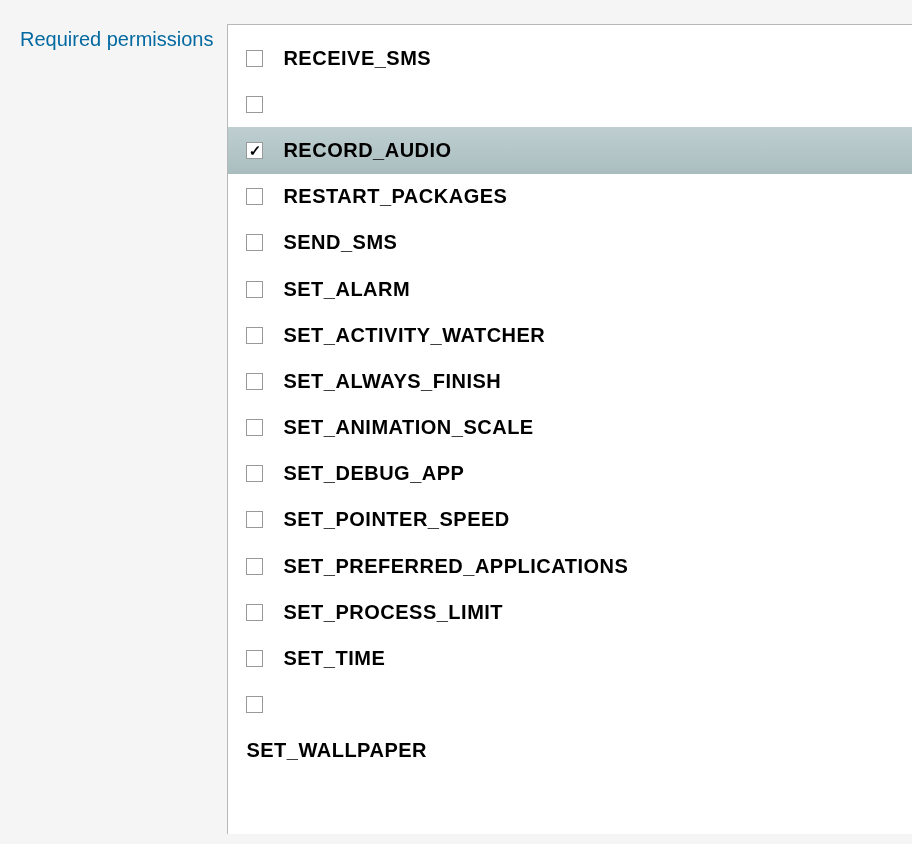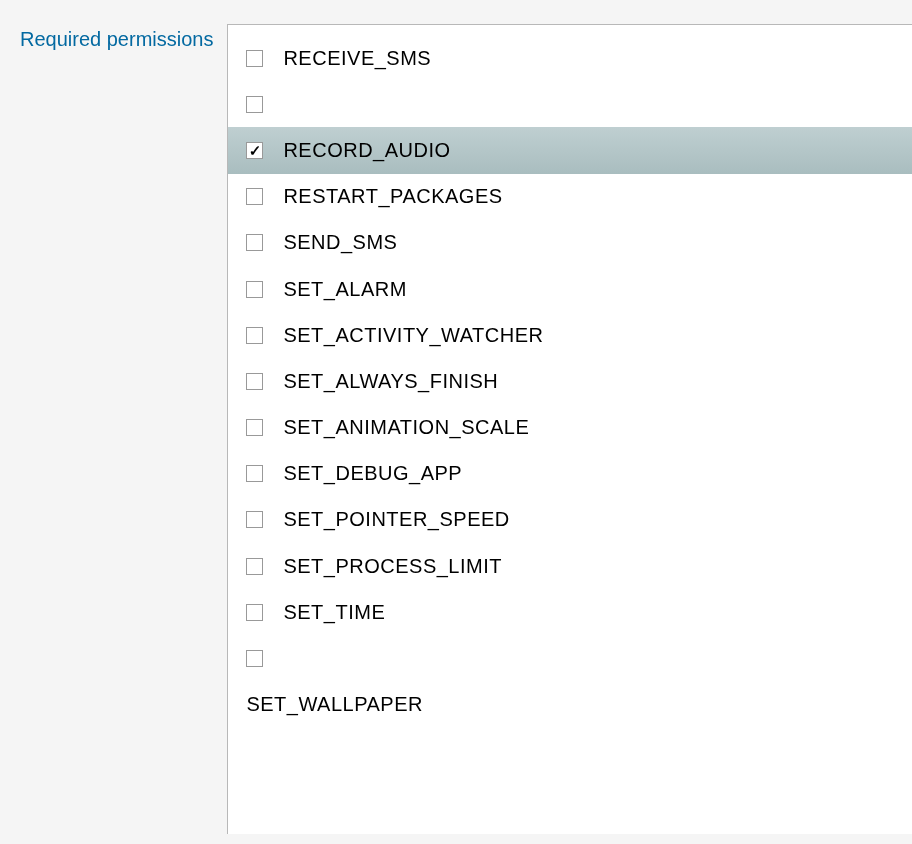--- a/index.html
+++ b/index.html
@@ -63,20 +63,21 @@
       color: #000;
       font-weight: bold;
     }
     .row.checked .checkmark {
       display: block;
     }
     .perm-text {
       font-size: 20px;
       color: #000;
       letter-spacing: 0.5px;
+      font-weight: bold;
     }
   </style>
 </head>
 <body>
 
 <div class="container">
   <div class="label">Required permissions</div>
   <div class="list-wrap">
     <ul class="list" id="perm-list">
         <li class="row">
@@ -119,20 +120,24 @@
         <li class="row">
           <span class="checkbox"></span>
           <span class="perm-text">SET_DEBUG_APP</span>
         </li>
         <li class="row">
           <span class="checkbox"></span>
           <span class="perm-text">SET_POINTER_SPEED</span>
         </li>
         <li class="row">
           <span class="checkbox"></span>
+          <span class="perm-text">SET_PREFERRED_APPLICATIONS</span>
+        </li>
+        <li class="row">
+          <span class="checkbox"></span>
           <span class="perm-text">SET_PROCESS_LIMIT</span>
         </li>
         <li class="row">
           <span class="checkbox"></span>
           <span class="perm-text">SET_TIME</span>
         </li>
         <li class="row">
           <span class="checkbox"></span>
         </li>
         <li class="row">

